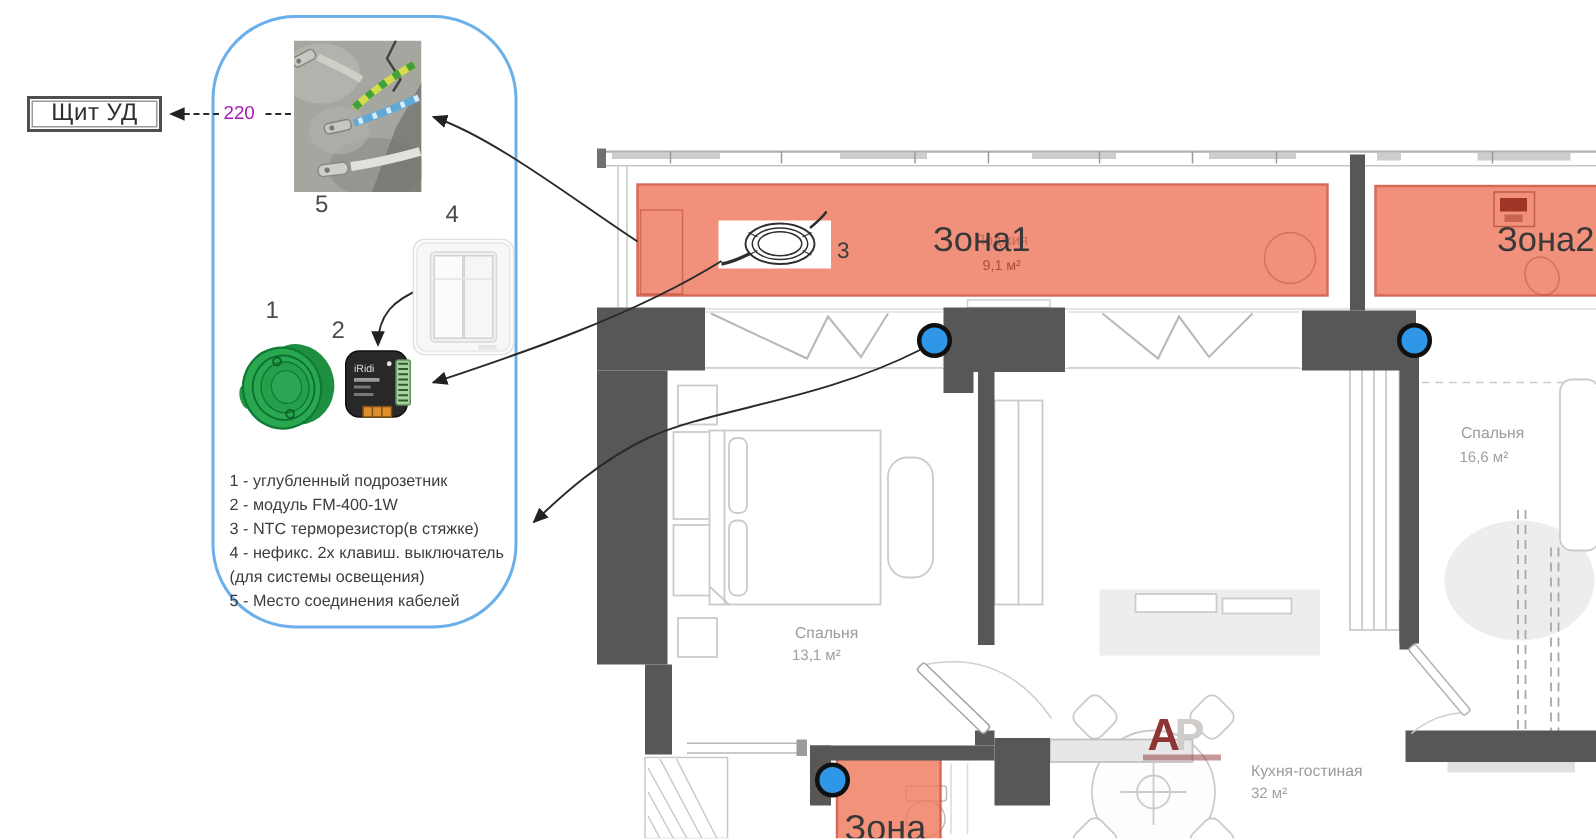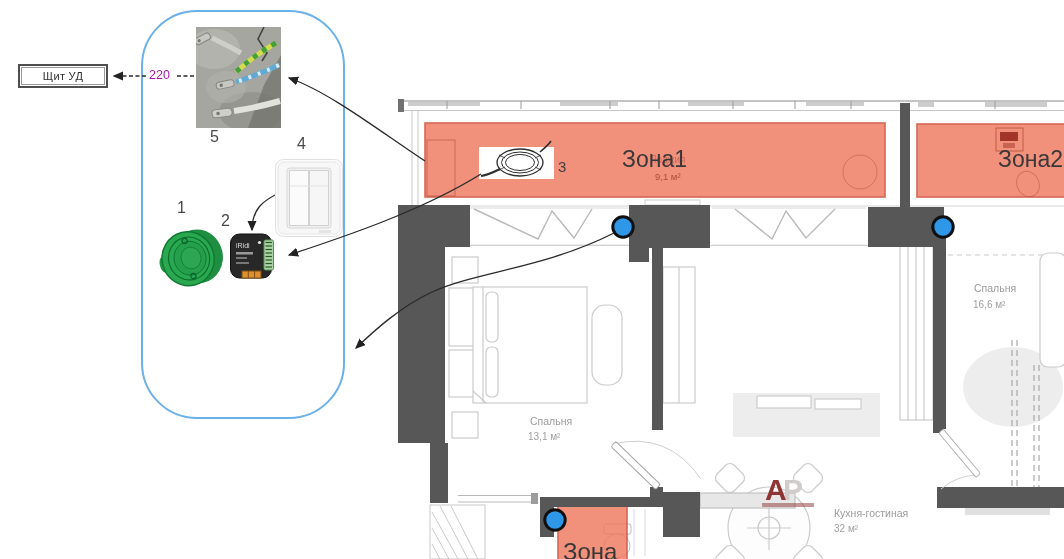--- a/index.html
+++ b/index.html
@@ -7,21 +7,21 @@
            font-family:"Liberation Sans", sans-serif; overflow:hidden; }
   .abs { position:absolute; }
   svg { display:block; }
 
   .panel-outline { left:141px; top:10px; width:200px; height:405px;
                    border:2px solid #6cb0ea; border-radius:56px; background:transparent; }
 
   .board-box { left:18px; top:64px; width:90px; height:24px; border:2px solid #4f4f4f;
                box-sizing:border-box; background:#fff; display:flex; align-items:center; justify-content:center; }
   .board-box .inner { position:absolute; inset:1px; border:1px solid #9a9a9a; pointer-events:none; }
-  .board-box span { font-size:11px; color:#2f2f2f; letter-spacing:.3px; position:relative; }
+  .board-box span { font-size:16px; color:#2f2f2f; letter-spacing:.3px; position:relative; }
 
   .v220 { left:149px; top:68px; font-size:12.5px; color:#a21caf; }
 
   .num-label { font-size:16px; color:#4a4a4a; }
   .l1 { left:177px; top:199px; }
   .l2 { left:221px; top:212px; }
   .l4 { left:297px; top:135px; }
   .l5 { left:210px; top:128px; }
 
   .legend { left:153px; top:313px; width:192px; font-size:10.8px; line-height:16px; color:#3d3d3d; }
@@ -330,14 +330,22 @@
     <rect x="12" y="38" width="19" height="7" fill="#df8e2e" stroke="#7c4f15"></rect>
     <path d="M18.3,38V45 M24.6,38V45" stroke="#7c4f15"></path>
     <circle cx="29.5" cy="9.5" r="1.6" fill="#e8e8e8"></circle>
   </svg>
 
   <span class="abs num-label l1">1</span>
   <span class="abs num-label l2">2</span>
   <span class="abs num-label l4">4</span>
   <span class="abs num-label l5">5</span>
 
+  <div class="abs legend">
+    <div>1 - углубленный подрозетник</div>
+    <div>2 - модуль FM-400-1W</div>
+    <div>3 - NTC терморезистор(в стяжке)</div>
+    <div>4 - нефикс. 2х клавиш. выключатель</div>
+    <div>(для системы освещения)</div>
+    <div>5 - Место соединения кабелей</div>
+  </div>
 
 </div>
 
 </body></html>

